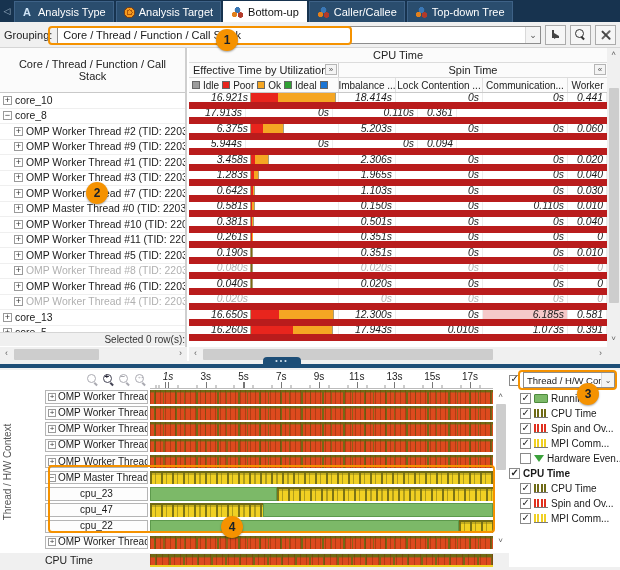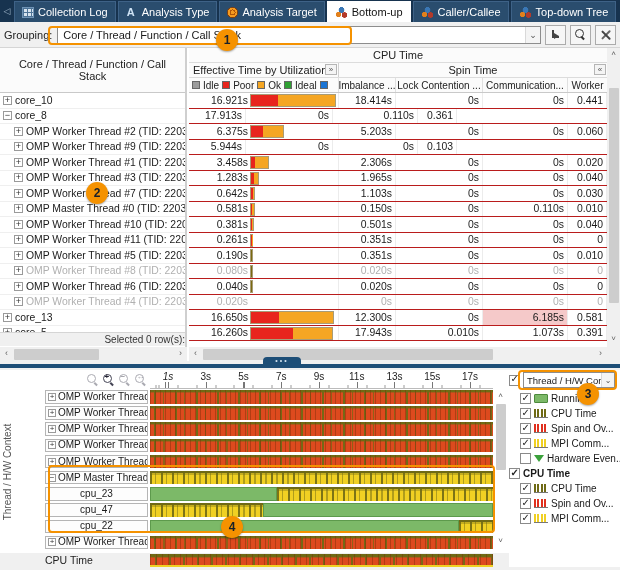--- a/index.html
+++ b/index.html
@@ -58,21 +58,21 @@
   .h-eff { width:150px; border-right:1px solid #cfcfcf; position:relative; line-height:14px; padding-left:4px; color:#222; white-space:nowrap; }
   .h-eff .sort { font-size:8px; color:#444; }
   .mini-btn { position:absolute; right:1px; top:1px; width:12px; height:11px; border:1px solid #b5b5b5; background:#f4f4f4; font-size:8px; line-height:9px; text-align:center; color:#555; }
   .h-spin { flex:1; position:relative; text-align:center; line-height:14px; color:#222; }
   .h-row3 { height:15px; display:flex; border-bottom:1px solid #c9c9c9; background:#fbfbfb; font-size:10px; color:#222; }
   .h-leg { width:150px; border-right:1px solid #e0e0e0; display:flex; align-items:center; gap:3px; padding-left:3px; overflow:hidden; white-space:nowrap; }
   .sw { display:inline-block; width:8px; height:8px; border:1px solid #666; flex:none; }
   .subcol { display:flex; align-items:center; justify-content:center; border-right:1px solid #e0e0e0; overflow:hidden; white-space:nowrap; }
   .c-imb { width:57px; } .c-lock { width:87px; } .c-comm { width:85px; } .c-oth { width:39px; border-right:none; }
   .rrows { height:253px; overflow:hidden; }
-  .drow { height:15.5px; display:flex; border-bottom:1px solid #b91c1c; }
+  .drow { height:15.5px; display:flex; border-bottom:7px solid #b91c1c;font-style:italic; }
   .cell { display:flex; align-items:center; justify-content:flex-end; padding-right:3px; font-size:10.4px; border-right:1px solid #ececec; overflow:hidden; }
   .cell-eff { width:150px; justify-content:flex-start; padding:0; border-right:1px solid #ececec; }
   .cell-eff .val { width:62px; text-align:right; padding-right:3px; flex:none; }
   .bartrack { width:84px; height:11px; margin-top:1px; position:relative; }
   .bar { height:11px; display:flex; min-width:1px; box-shadow:0 0 0 1px rgba(96,74,8,0.55); }
   .bred { background:#e8251d; height:100%; }
   .born { background:#f5a623; height:100%; flex:1; }
   .dim, .dim .val { color:#b0b0b0; }
   .pinkbg { background:#f5c9c9; }
 
@@ -162,24 +162,20 @@
 </style>
 </head>
 <body>
 
 <div id="app">
 
   <div class="tabbar">
     <span class="tab-scroll">◁</span>
     <span id="tabs-host" style="display:flex;">
         <span class="tab">
-          <span class="ticon tc-log"></span>
-          <span>Collection Log</span>
-        </span>
-        <span class="tab">
           <span class="ticon tc-type"></span>
           <span>Analysis Type</span>
         </span>
         <span class="tab">
           <span class="ticon tc-target"></span>
           <span>Analysis Target</span>
         </span>
         <span class="tab active">
           <span class="ticon tc-spheres"></span>
           <span>Bottom-up</span>
@@ -353,21 +349,21 @@
             </div>
             <div class="cell c-imb">5.203s</div>
             <div class="cell c-lock">0s</div>
             <div class="cell c-comm">0s</div>
             <div class="cell c-oth">0.060</div>
           </div>
           <div class="drow">
             <div class="cell c-imb">5.944s</div>
             <div class="cell c-lock">0s</div>
             <div class="cell c-comm">0s</div>
-            <div class="cell c-oth">0.103</div>
+            <div class="cell c-oth">0.094</div>
           </div>
           <div class="drow">
             <div class="cell cell-eff">
               <span class="val">3.458s</span>
               <div class="bartrack">
                 <div class="bar" style="width: 20%;">
                   <div class="bred" style="width: 25%;"></div>
                   <div class="born"></div>
                 </div>
               </div>

